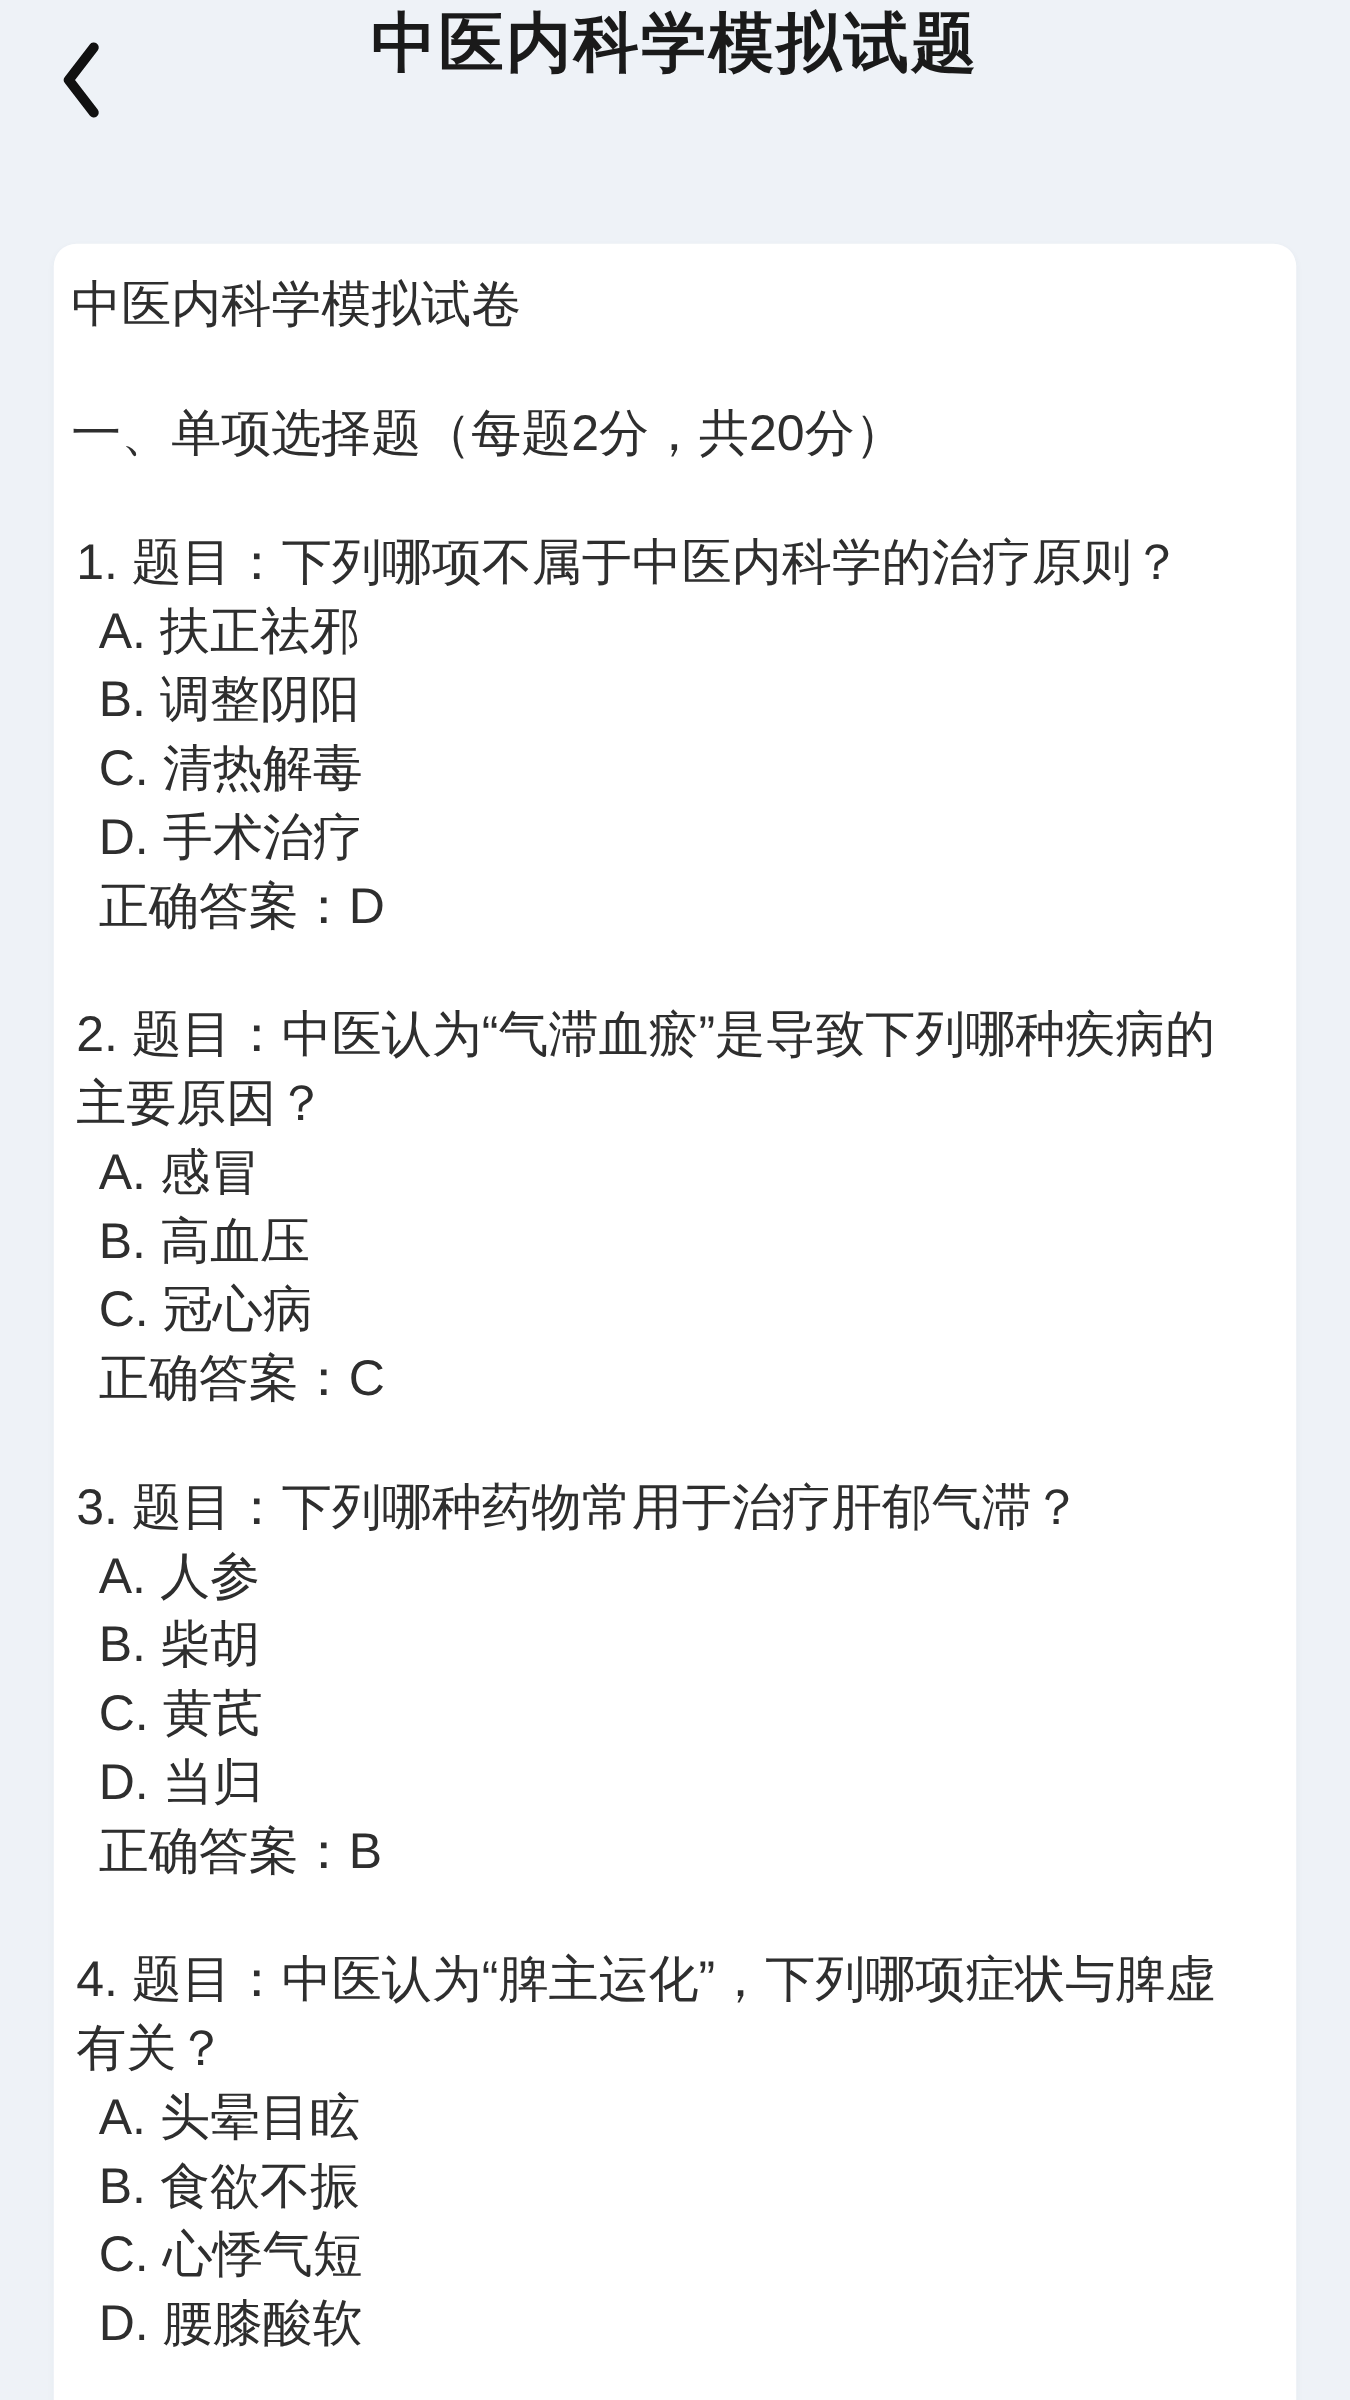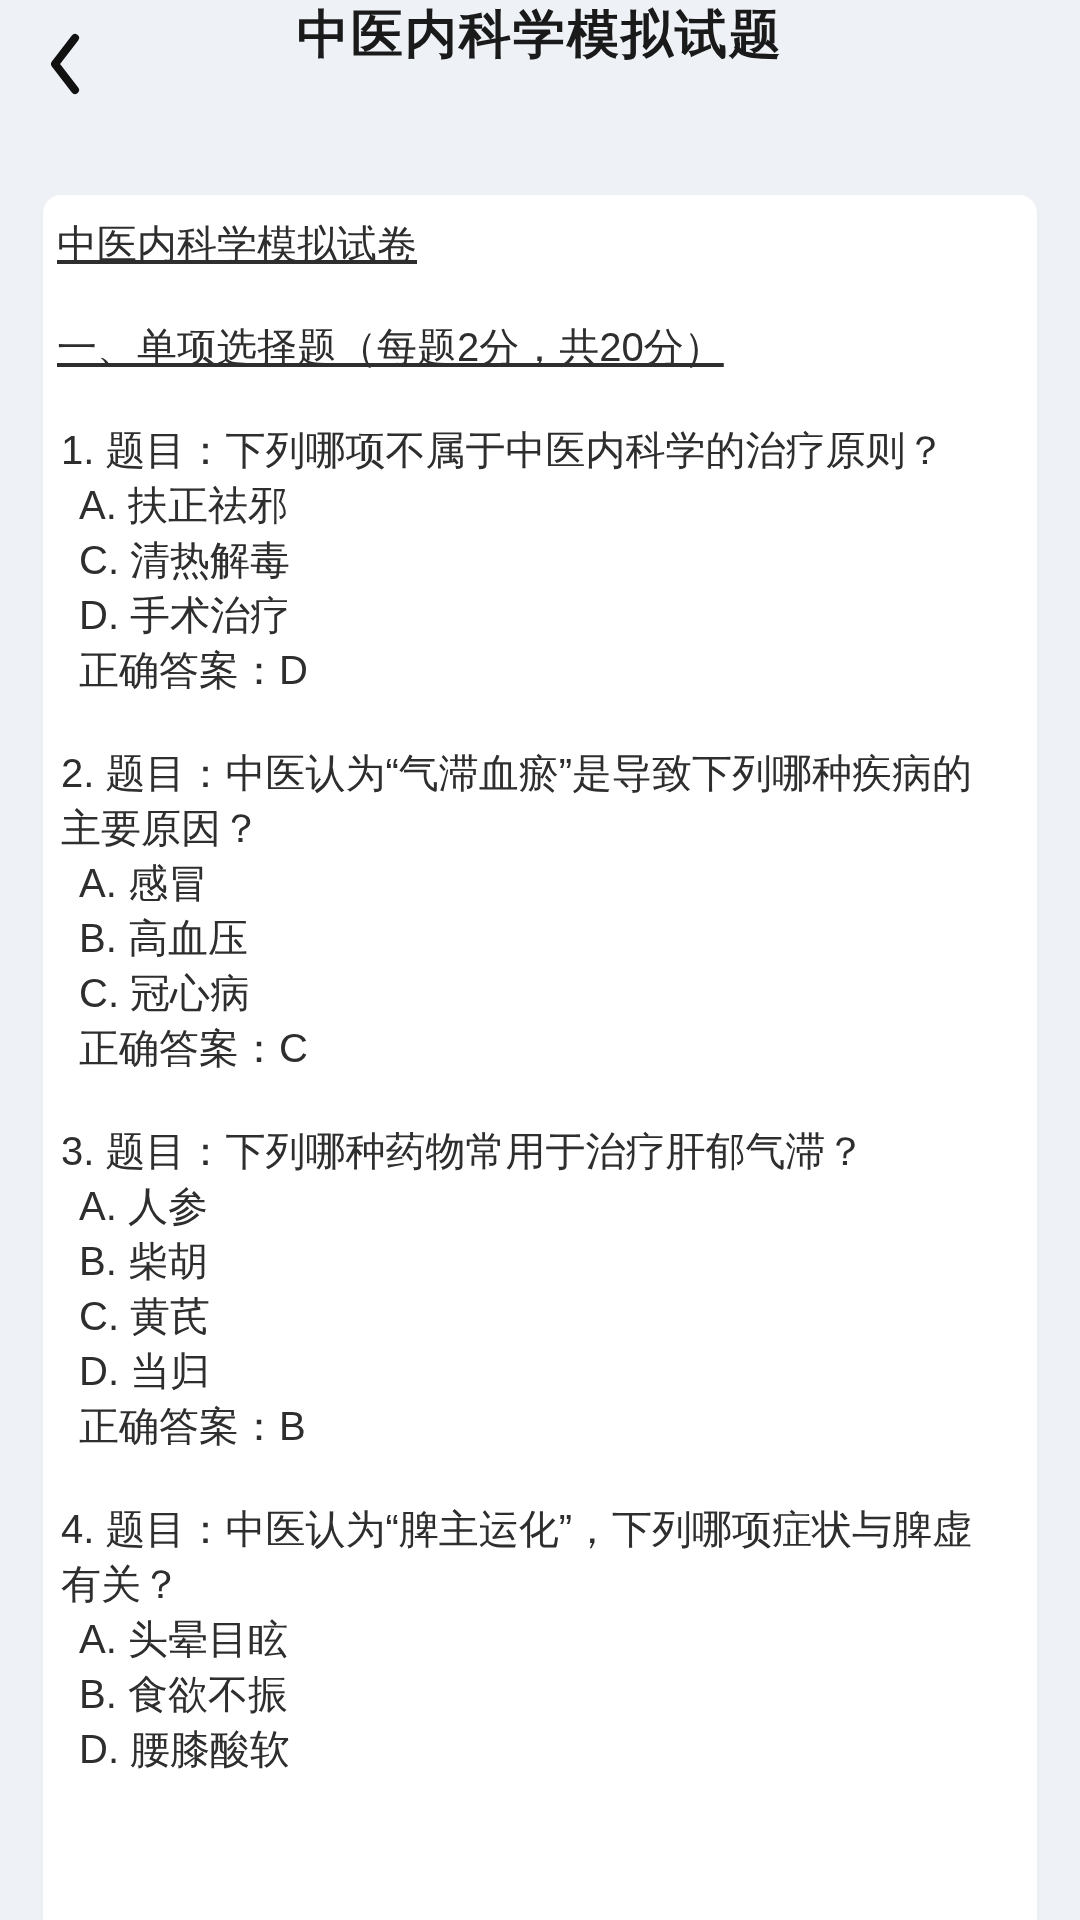--- a/index.html
+++ b/index.html
@@ -46,21 +46,21 @@
     margin: 65px 43px 0 43px;
     background: #FFFFFF;
     border-radius: 18px;
     padding: 22px 14px 80px 14px;
     min-height: 2200px;
     box-shadow: 0 2px 6px rgba(40,70,110,0.04);
     font-size: 40px;
     line-height: 55px;
   }
 
-  .paper-title, .section-heading { margin: 0 0 48px 0; text-decoration: underline; }
+  .paper-title, .section-heading { margin: 0 0 48px 0; }
   .question-block { margin: 0 0 48px 4px; }
   .question-block:last-child { margin-bottom: 0; }
 
   .q-line {  }
   .opt-line, .ans-line { padding-left: 18px; }
 </style>
 </head>
 <body>
 
 <header class="app-header">
@@ -74,20 +74,21 @@
   <h1 class="app-title">中医内科学模拟试题</h1>
 </header>
 
 <main class="exam-card">
   <p class="paper-title">中医内科学模拟试卷</p>
   <p class="section-heading">一、单项选择题（每题2分，共20分）</p>
   <div id="questions">
       <div class="question-block">
         <div class="q-line">1. 题目：下列哪项不属于中医内科学的治疗原则？</div>
         <div class="opt-line">A. 扶正祛邪</div>
+        <div class="opt-line">B. 调整阴阳</div>
         <div class="opt-line">C. 清热解毒</div>
         <div class="opt-line">D. 手术治疗</div>
         <div class="ans-line">正确答案：D</div>
       </div>
       <div class="question-block">
         <div class="q-line">2. 题目：中医认为“气滞血瘀”是导致下列哪种疾病的</div>
         <div class="q-line">主要原因？</div>
         <div class="opt-line">A. 感冒</div>
         <div class="opt-line">B. 高血压</div>
         <div class="opt-line">C. 冠心病</div>
@@ -99,16 +100,17 @@
         <div class="opt-line">B. 柴胡</div>
         <div class="opt-line">C. 黄芪</div>
         <div class="opt-line">D. 当归</div>
         <div class="ans-line">正确答案：B</div>
       </div>
       <div class="question-block">
         <div class="q-line">4. 题目：中医认为“脾主运化”，下列哪项症状与脾虚</div>
         <div class="q-line">有关？</div>
         <div class="opt-line">A. 头晕目眩</div>
         <div class="opt-line">B. 食欲不振</div>
+        <div class="opt-line">C. 心悸气短</div>
         <div class="opt-line">D. 腰膝酸软</div>
       </div>
     </div>
 </main>
 
 </body></html>

